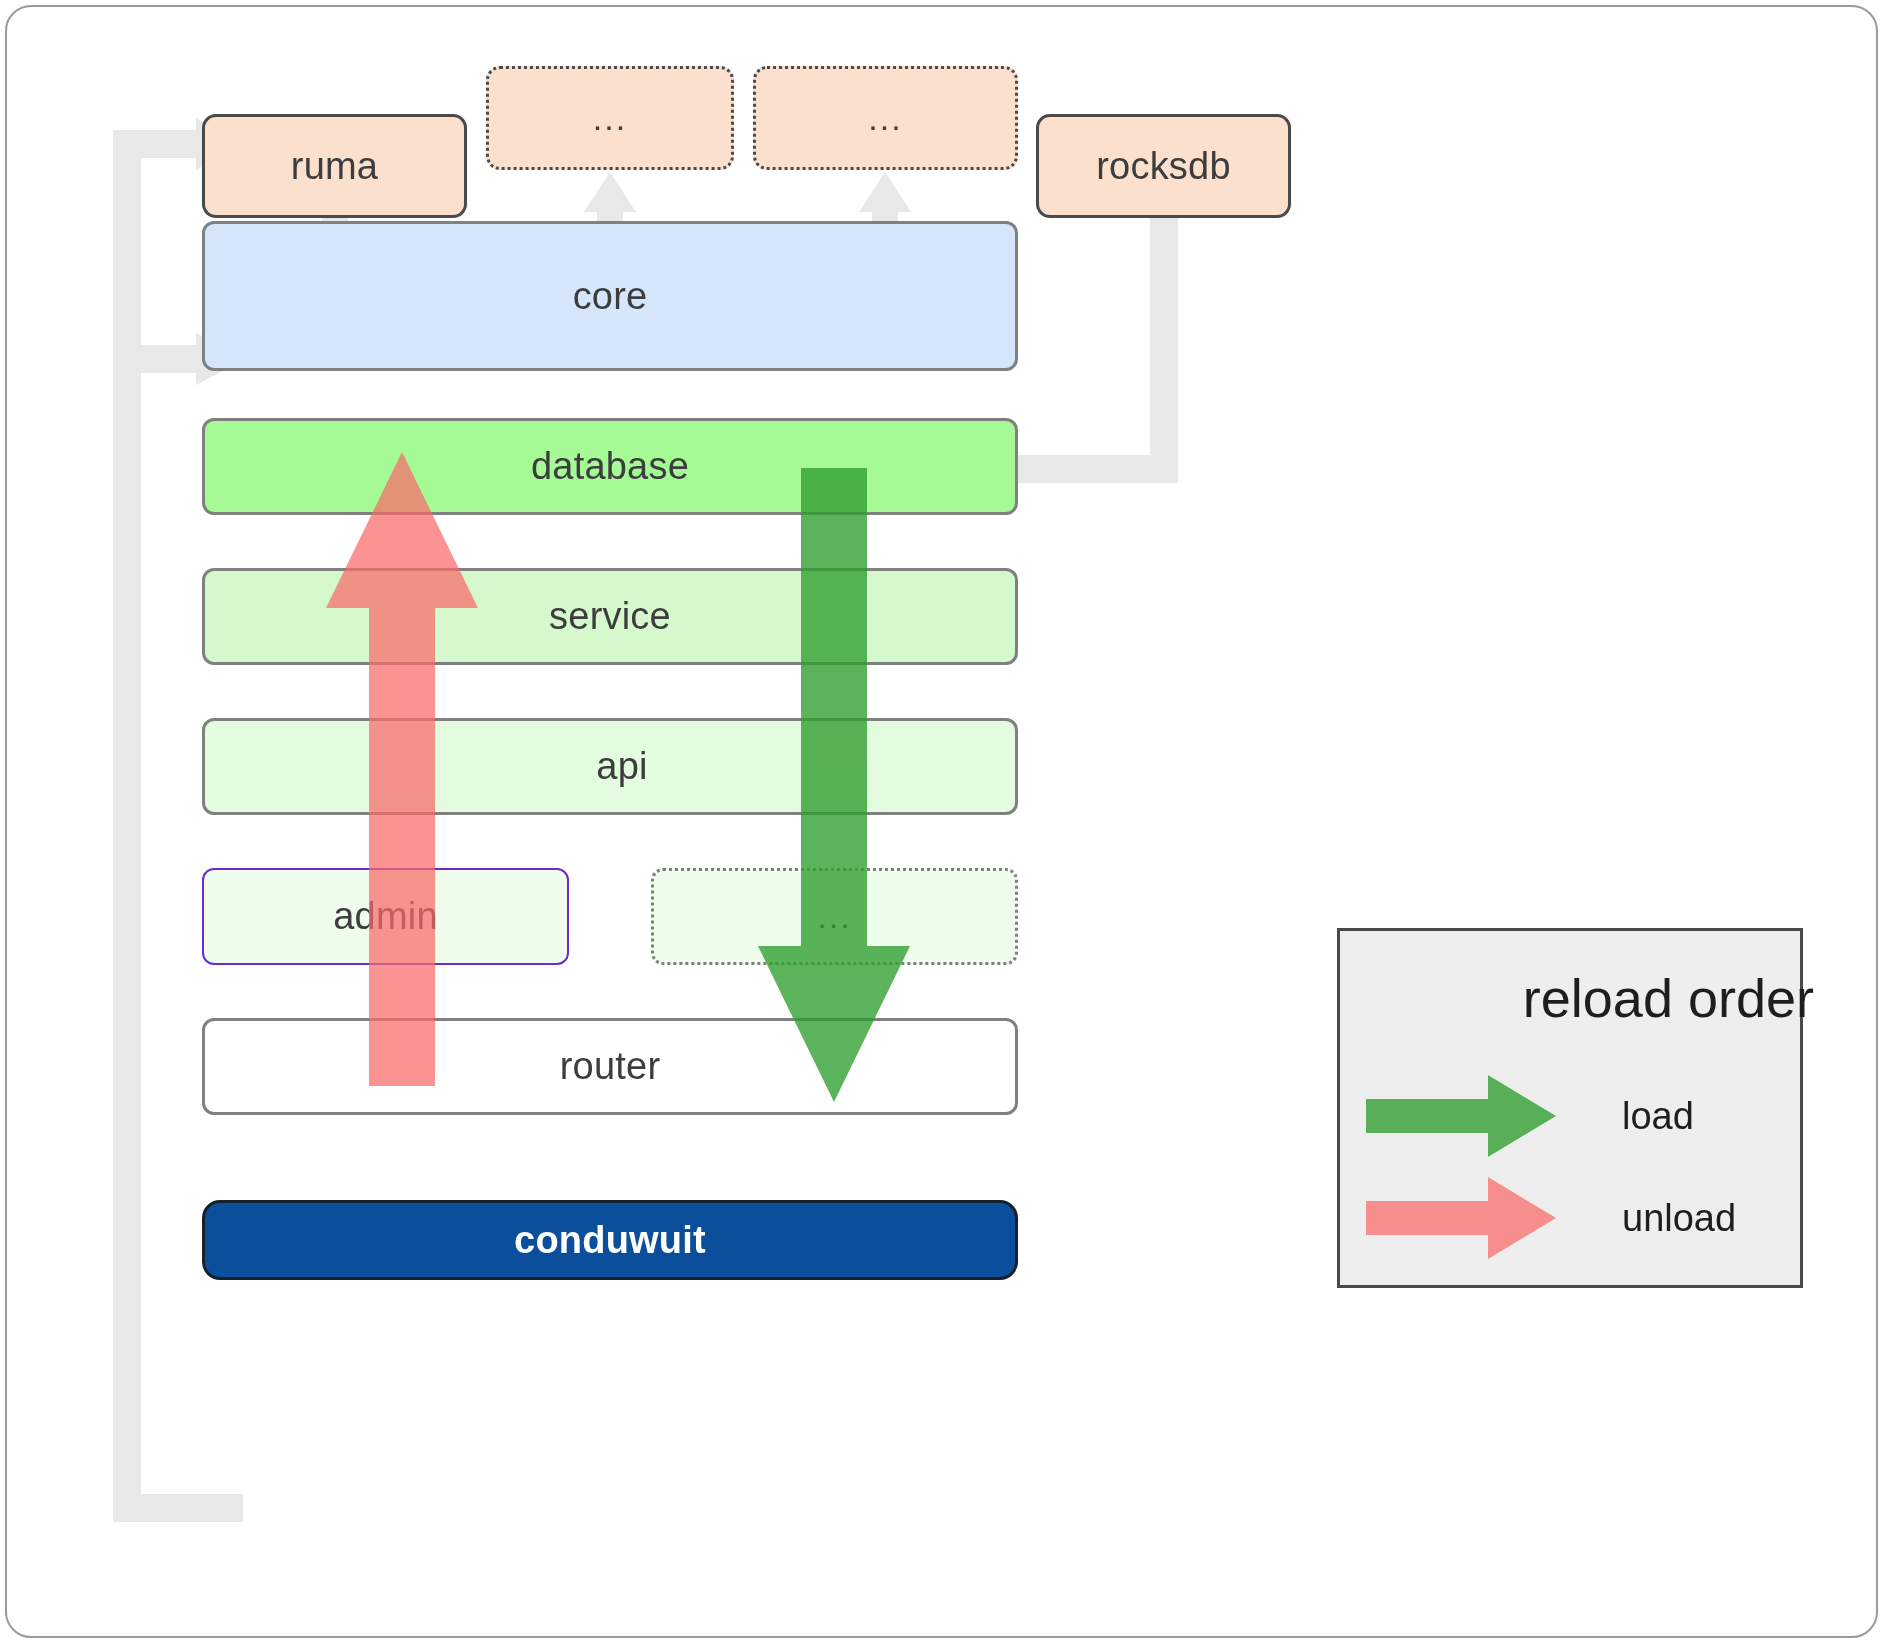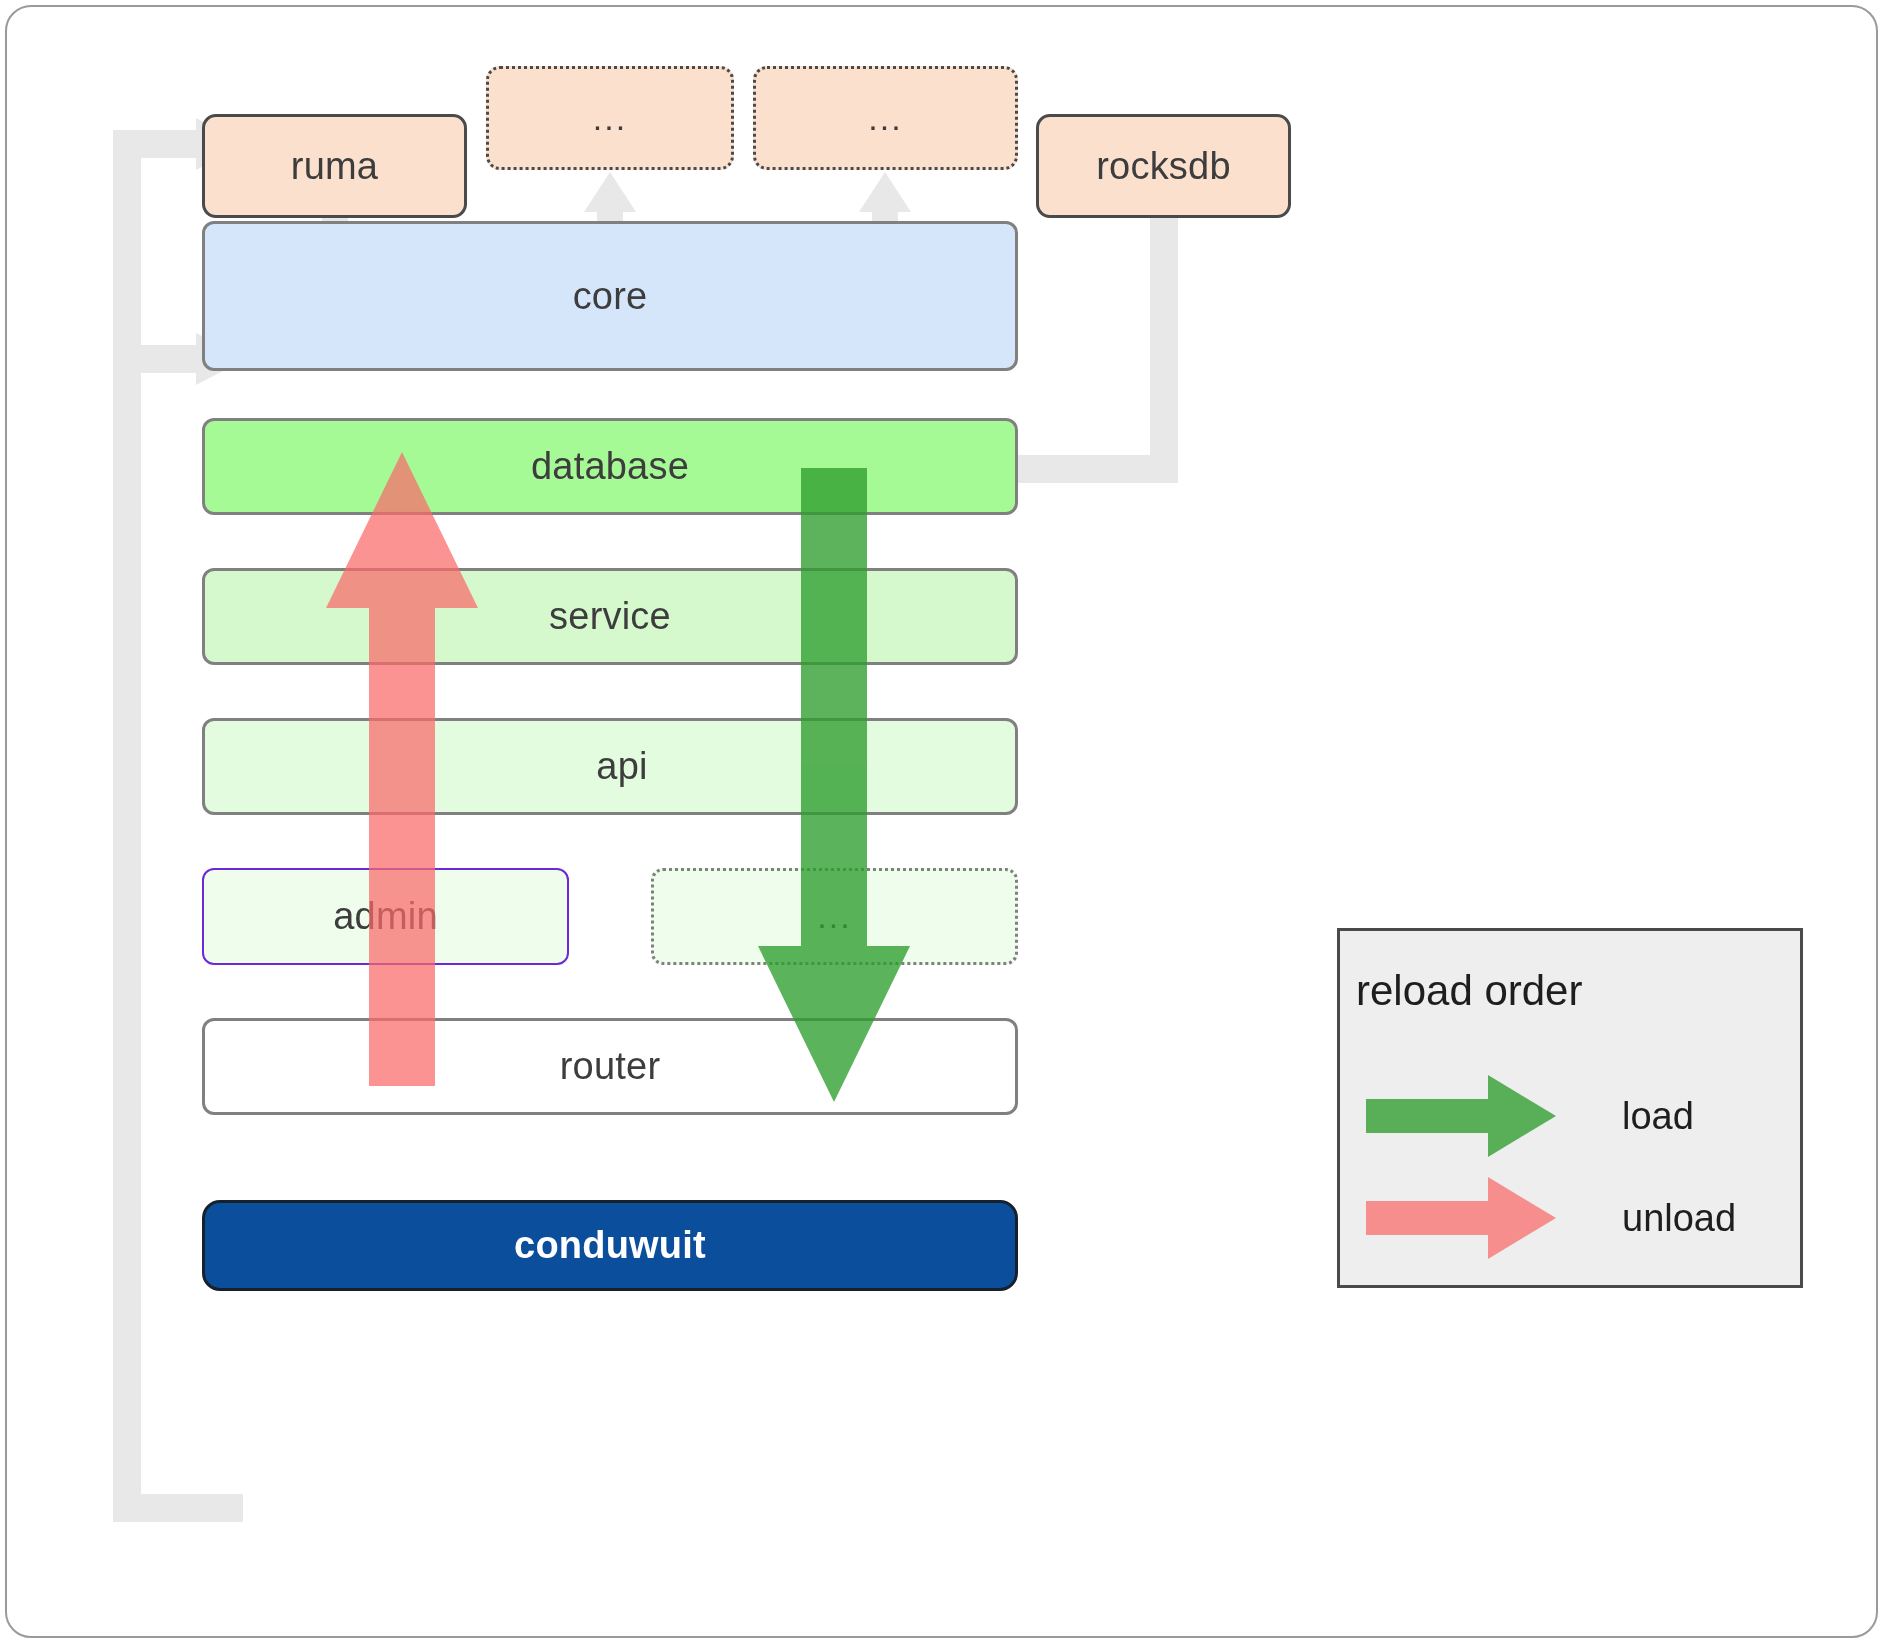--- a/index.html
+++ b/index.html
@@ -102,23 +102,23 @@
   .legend {
     position: absolute;
     left: 1337px; top: 928px;
     width: 466px; height: 360px;
     background: #eeeeee;
     border: 3px solid #4a4a4a;
     z-index: 10;
   }
   .legend-title {
     position: absolute;
-    left: 16px; top: 36px; width: 466px;
-    text-align: left;
-    font-size: 42px;
+    left: 8px; top: 36px; width: 466px;
+    text-align: right;
+    font-size: 54px;
     color: #1e1e1e;
   }
   .legend-row {
     position: absolute;
     left: 0; width: 466px; height: 90px;
     display: flex; align-items: center;
   }
   .legend-row.r1 { top: 140px; }
   .legend-row.r2 { top: 242px; }
   .legend-swatch { width: 268px; height: 90px; position: relative; }
@@ -210,21 +210,21 @@
   </div>
 
   <div class="node node-dots-soft" style="left:651px; top:868px; width:367px; height:97px;">
     <span class="dots-label">...</span>
   </div>
 
   <div class="node node-router" style="left:202px; top:1018px; width:816px; height:97px;">
     <span>router</span>
   </div>
 
-  <div class="node node-root" style="left:202px; top:1200px; width:816px; height:91px;">
+  <div class="node node-root" style="left:202px; top:1200px; width:816px; height:80px;">
     <span>conduwuit</span>
   </div>
 
   <svg class="arrow-layer" viewBox="0 0 1883 1643" width="1883" height="1643">
 
     <g opacity="0.72">
       <rect x="369" y="530" width="66" height="556" fill="#fa6a6a"></rect>
       <polygon points="326,608 478,608 402,452" fill="#fa6a6a"></polygon>
     </g>
 

